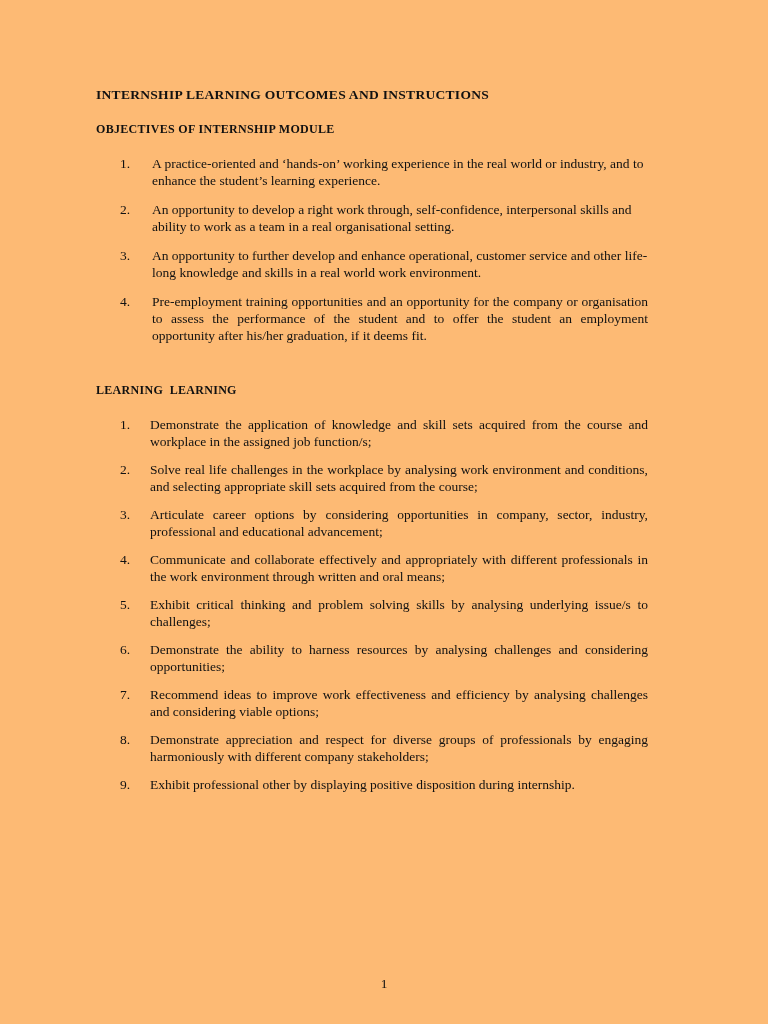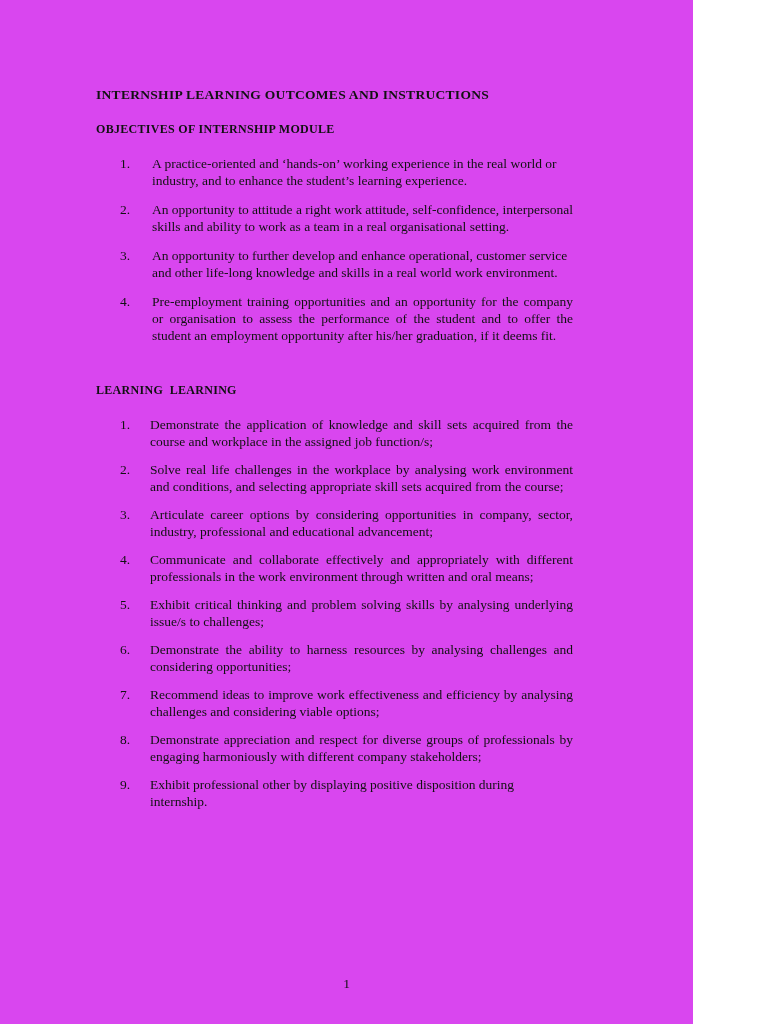--- a/index.html
+++ b/index.html
@@ -5,23 +5,23 @@
   * { margin: 0; padding: 0; box-sizing: border-box; }
   html, body { background: #ffffff; }
   body {
     width: 768px;
     height: 1024px;
     font-family: "Liberation Serif", "DejaVu Serif", serif;
     color: #111111;
   }
   .page {
     position: relative;
-    width: 693px;
+    width: 768px;
     height: 1024px;
-    background: #d946ef;
+    background: #fdba74;
     padding: 86px 120px 0 96px;
     font-size: 13.5px;
     line-height: 17px;
   }
   .doc-title {
     font-weight: bold;
     font-size: 13.5px;
     letter-spacing: 0.3px;
     margin-bottom: 18px;
     white-space: pre-wrap;
@@ -88,21 +88,21 @@
   <h2 class="section-heading">OBJECTIVES OF INTERNSHIP MODULE</h2>
 
 
   <ol class="list objectives">
     <li class="item">
       <span class="num">1.</span>
       <span class="text">A practice-oriented and ‘hands-on’ working experience in the real world or industry, and to enhance the student’s learning experience.</span>
     </li>
     <li class="item">
       <span class="num">2.</span>
-      <span class="text">An opportunity to attitude a right work attitude, self-confidence, interpersonal skills and ability to work as a team in a real organisational setting.</span>
+      <span class="text">An opportunity to develop a right work through, self-confidence, interpersonal skills and ability to work as a team in a real organisational setting.</span>
     </li>
     <li class="item">
       <span class="num">3.</span>
       <span class="text">An opportunity to further develop and enhance operational, customer service and other life-long knowledge and skills in a real world work environment.</span>
     </li>
     <li class="item justify">
       <span class="num">4.</span>
       <span class="text">Pre-employment training opportunities and an opportunity for the company or organisation to assess the performance of the student and to offer the student an employment opportunity after his/her graduation, if it deems fit.</span>
     </li>
   </ol>

